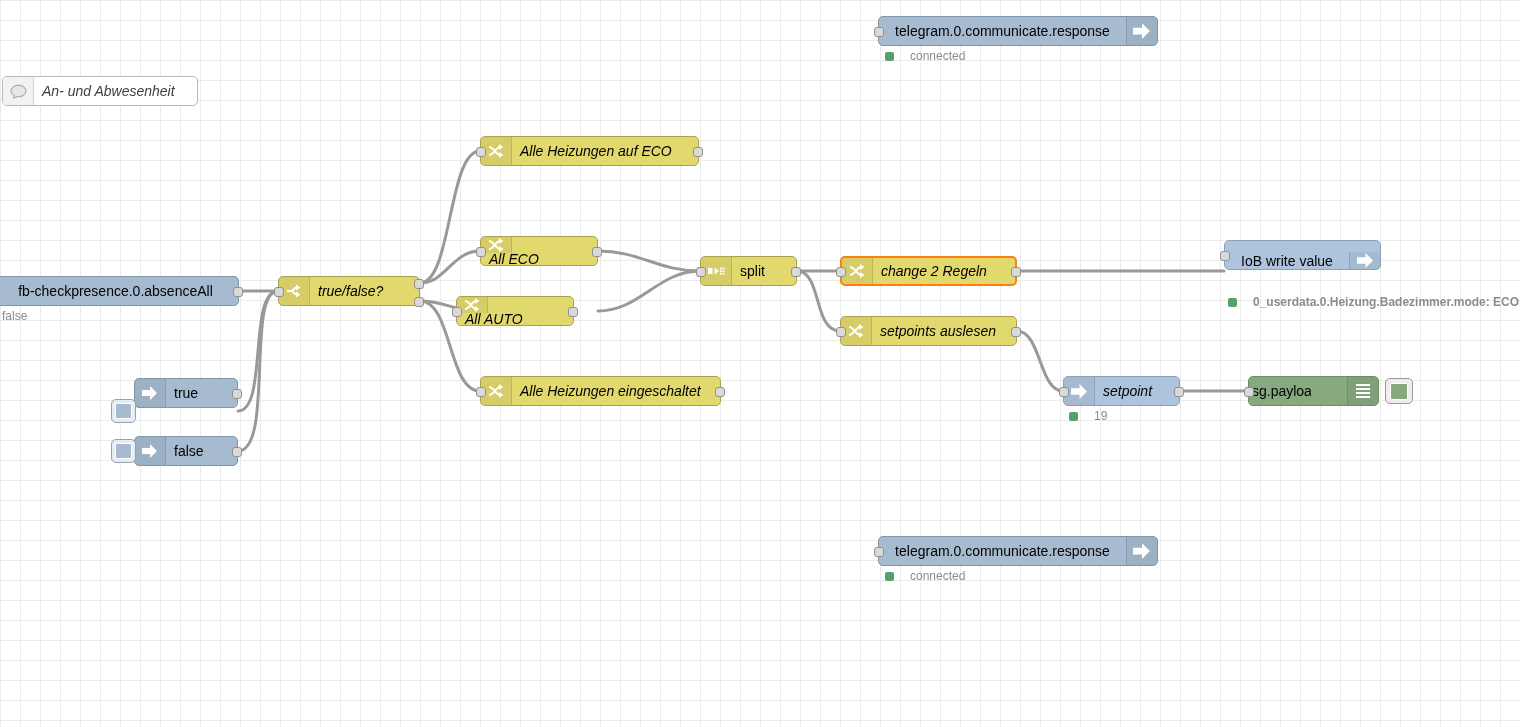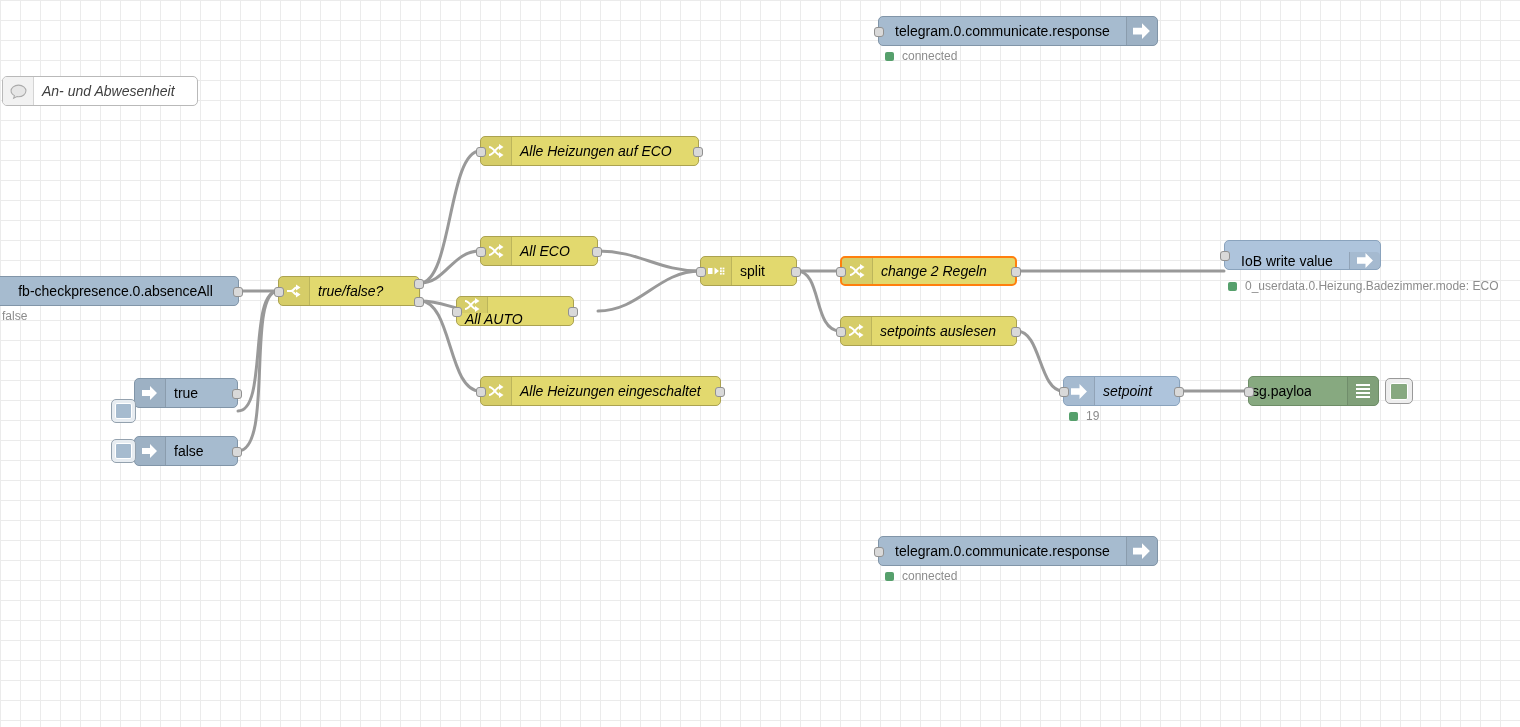--- a/index.html
+++ b/index.html
@@ -45,21 +45,21 @@
     position:absolute;width:10px;height:10px;box-sizing:border-box;
     background:#d9d9d9;border:1px solid #919191;border-radius:3px;z-index:3;
   }
   .port-in{left:-5px;top:10px;}
   .port-out{right:-5px;top:10px;}
   .port-out1{right:-5px;top:2px;}
   .port-out2{right:-5px;top:20px;}
 
   .status{
     position:absolute;font-size:12px;color:#8c8c8c;
-    display:flex;align-items:center;gap:8px;white-space:nowrap;text-align:center;
+    display:flex;align-items:center;gap:16px;white-space:nowrap;text-align:center;
   }
   .status-dot{width:9px;height:9px;border-radius:2px;background:#56a06c;}
 
   .inject-btn{
     position:absolute;width:25px;height:24px;box-sizing:border-box;
     background:#e7ecf1;border:1px solid #93a1ae;border-radius:5px;
     display:flex;align-items:center;justify-content:center;z-index:2;
   }
   .inject-btn-inner{width:15px;height:14px;background:#a6bbcf;border:1px solid #fff;border-radius:2px;}
 
@@ -121,21 +121,21 @@
       <svg width="16" height="16" viewBox="0 0 16 16">
           <path d="M1,4 C6,4 8,12 12,12 M1,12 C6,12 8,4 12,4" stroke="#fff" stroke-width="2" fill="none"></path>
           <polygon points="11,9 15.5,12 11,15" fill="#fff"></polygon>
           <polygon points="11,1 15.5,4 11,7" fill="#fff"></polygon>
         </svg>
     </span>
     <span class="label italic">Alle Heizungen auf ECO</span>
     <span class="port port-out"></span>
   </div>
 
-  <div class="node node-yellow" style="left:480px;top:236px;width:118px;">
+  <div class="node node-yellow" style="left:480px;top:236px;width:118px;flex-direction:column;">
     <span class="port port-in"></span>
     <span class="icon-strip strip-left">
       <svg width="16" height="16" viewBox="0 0 16 16">
           <path d="M1,4 C6,4 8,12 12,12 M1,12 C6,12 8,4 12,4" stroke="#fff" stroke-width="2" fill="none"></path>
           <polygon points="11,9 15.5,12 11,15" fill="#fff"></polygon>
           <polygon points="11,1 15.5,4 11,7" fill="#fff"></polygon>
         </svg>
     </span>
     <span class="label italic">All ECO</span>
     <span class="port port-out"></span>
@@ -292,21 +292,21 @@
 
   <div class="node node-lblue" style="left:1224px;top:240px;width:157px;align-items:flex-end;">
     <span class="port port-in"></span>
     <span class="label centered">IoB write value</span>
     <span class="icon-strip strip-right">
       <svg width="17" height="17" viewBox="0 0 16 16">
           <polygon points="0,5 8,5 8,1 15,8 8,15 8,11 0,11" fill="#fff"></polygon>
         </svg>
     </span>
   </div>
-  <div class="status" style="left:1228px;top:279px;">
+  <div class="status" style="left:1228px;top:295px;font-weight:bold;">
     <span class="status-dot"></span>
     <span>0_userdata.0.Heizung.Badezimmer.mode: ECO</span>
   </div>
 
   <div class="node node-blue" style="left:878px;top:536px;width:280px;">
     <span class="port port-in"></span>
     <span class="label centered">telegram.0.communicate.response</span>
     <span class="icon-strip strip-right">
       <svg width="18" height="18" viewBox="0 0 16 16">
           <polygon points="0,5 8,5 8,1 15,8 8,15 8,11 0,11" fill="#fff"></polygon>

